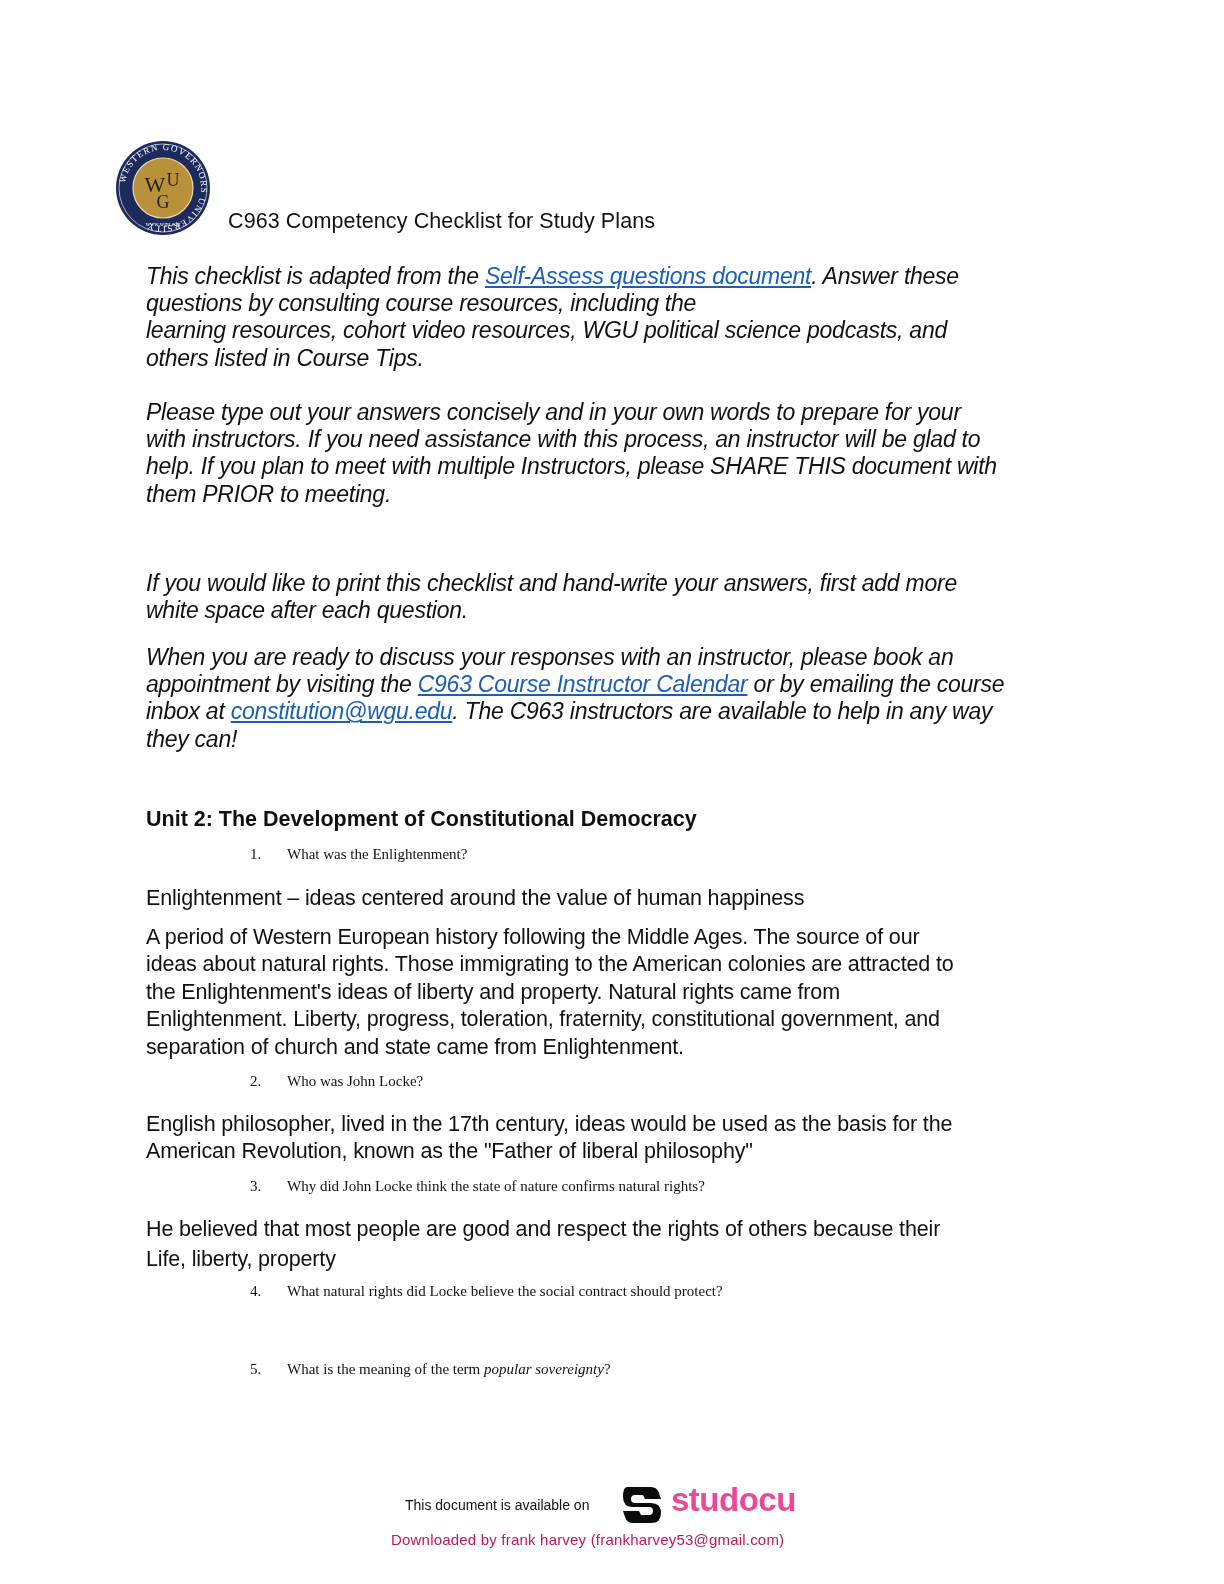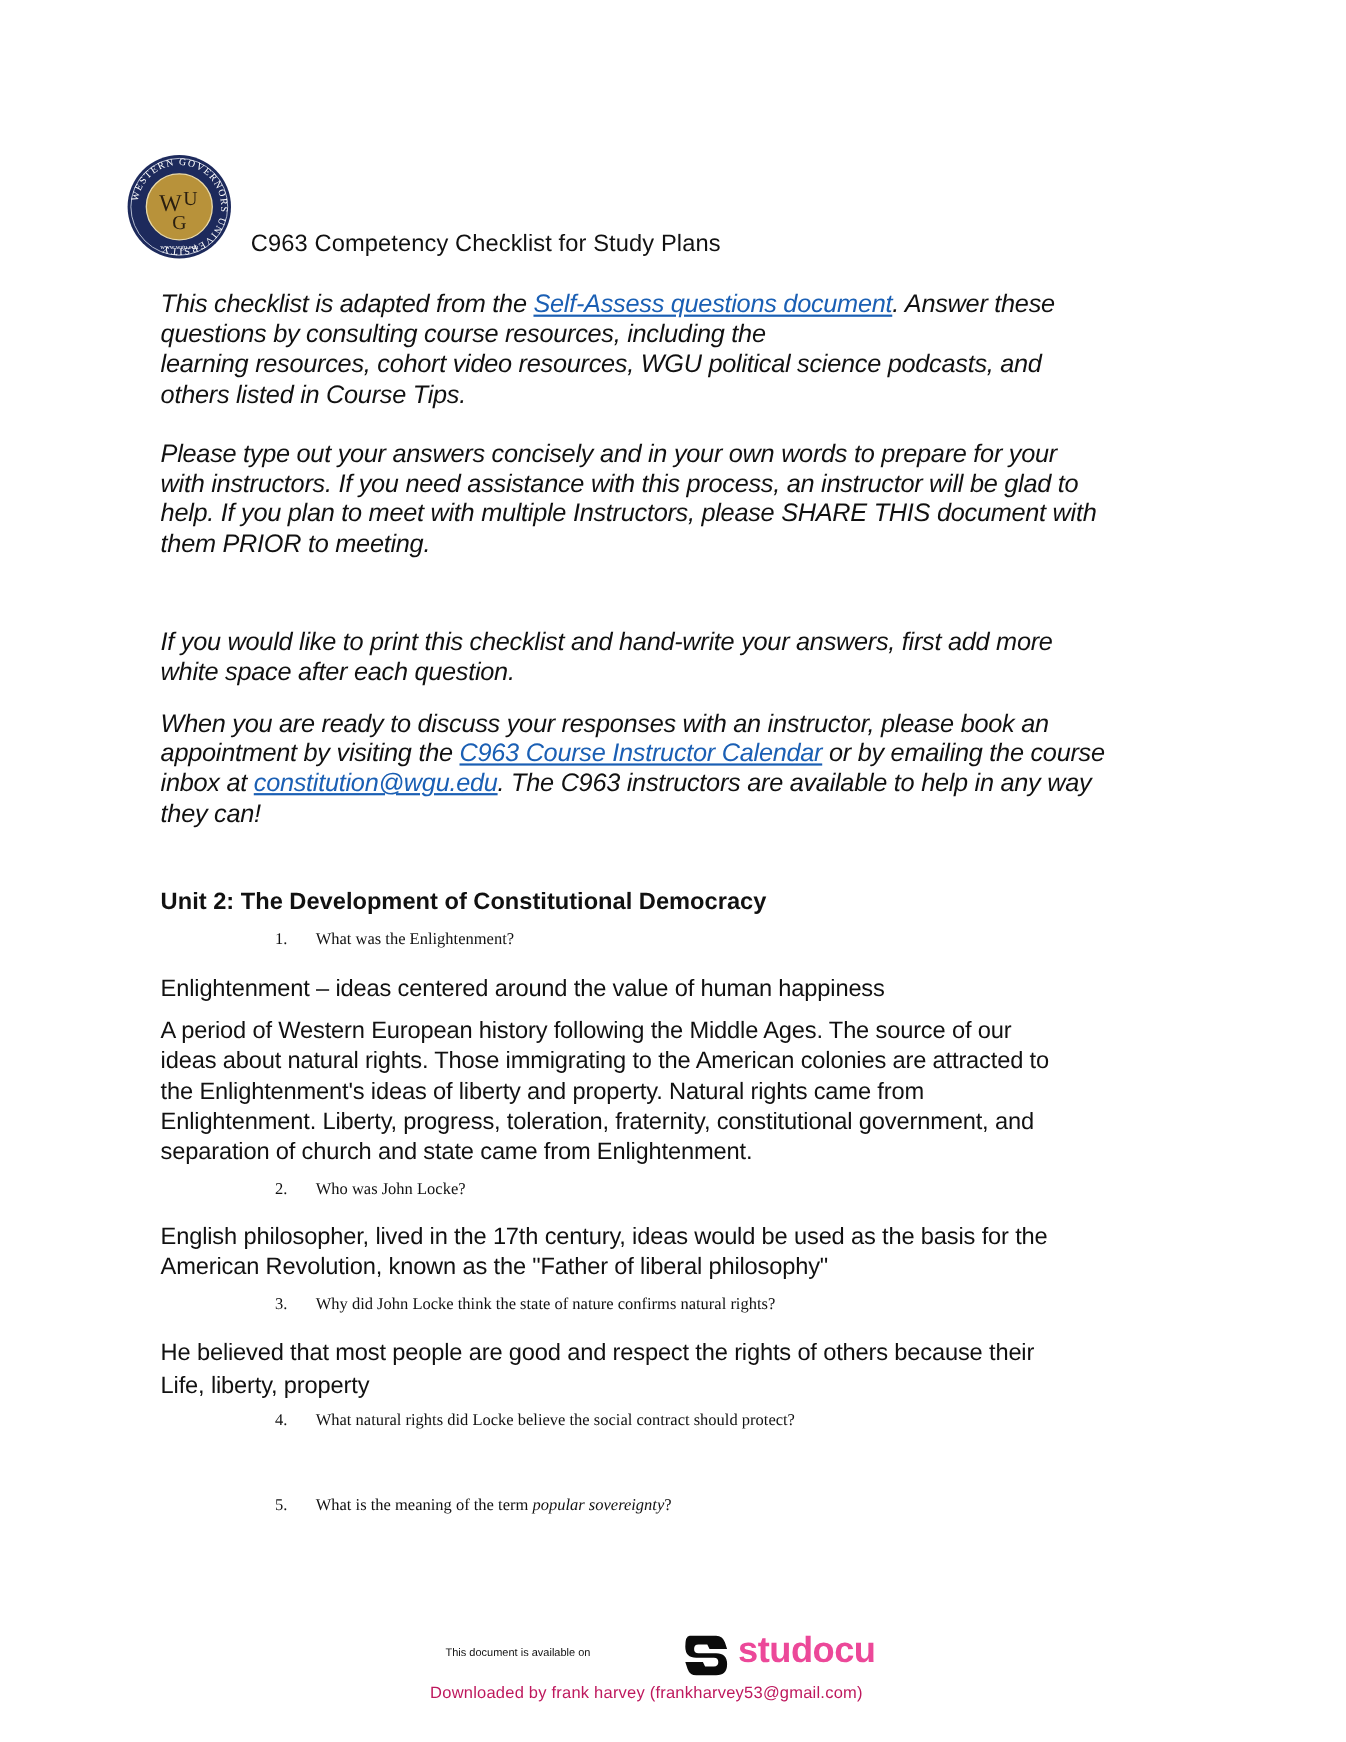--- a/index.html
+++ b/index.html
@@ -71,21 +71,21 @@
       width: 940px;
       font-size: 21.5px;
       line-height: 27.4px;
       letter-spacing: -0.15px;
     }
     .answer .line { display: block; white-space: nowrap; }
 
     
     .footer-available {
       left: 405px; top: 1497px;
-      font-size: 10px;
+      font-size: 14px;
       color: #111;
       white-space: nowrap;
     }
     .studocu-mark {
       left: 621px; top: 1483px;
       width: 44px; height: 44px;
     }
     .studocu-word {
       left: 671px; top: 1481px;
       font-size: 33px;

